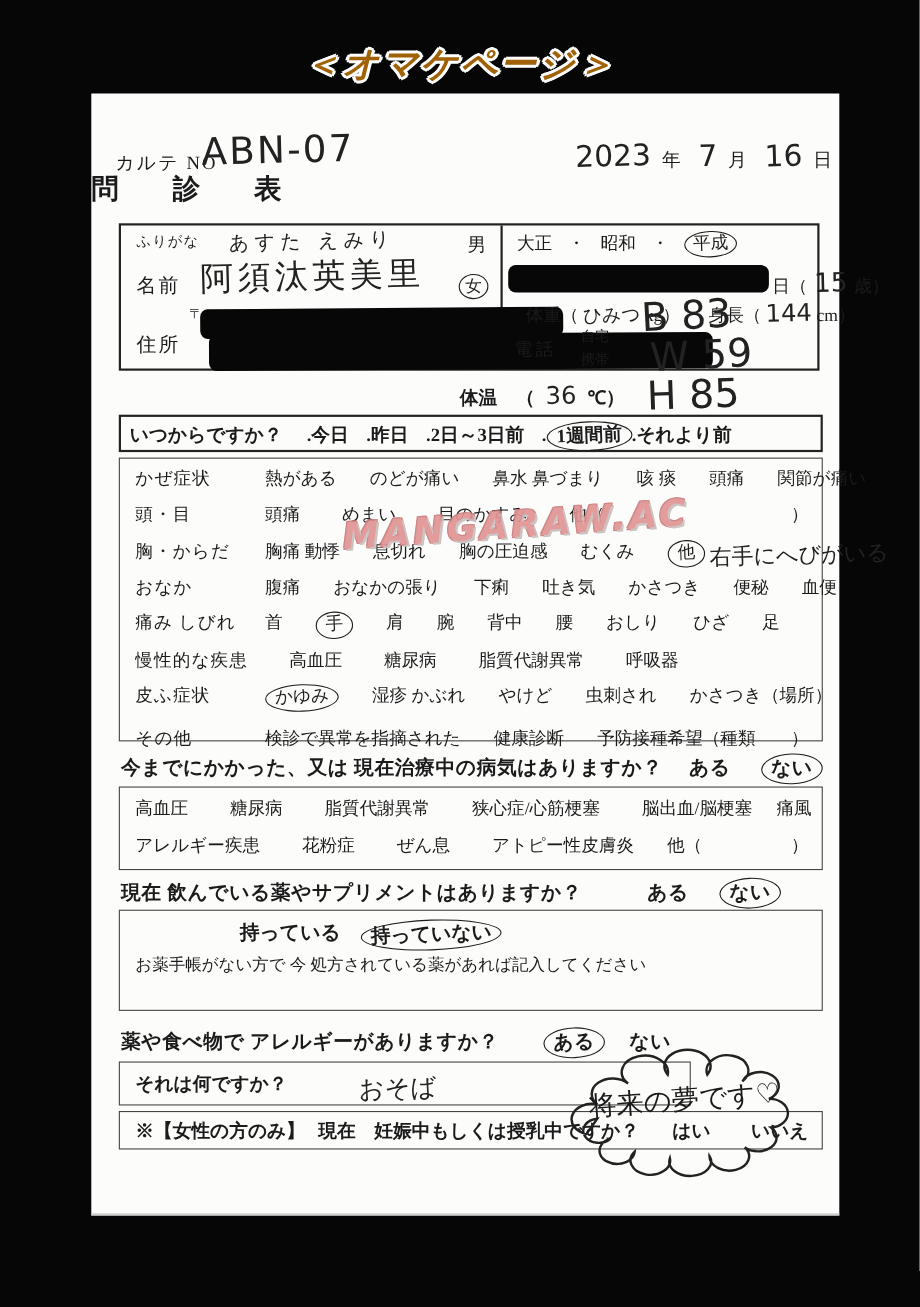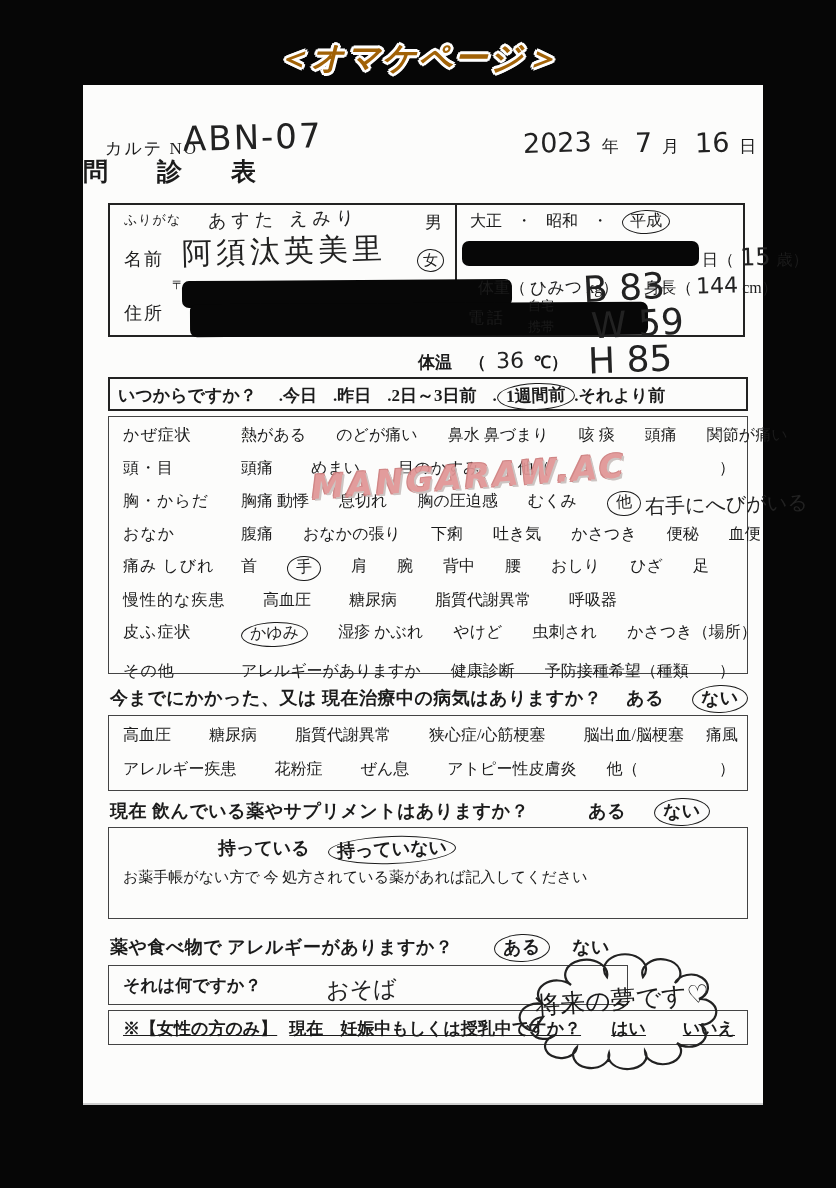--- a/index.html
+++ b/index.html
@@ -244,21 +244,21 @@
       <span class="it">やけど</span>
         <span class="gap2"></span>
       <span class="it">虫刺され</span>
         <span class="gap2"></span>
       <span class="it">かさつき（場所</span>
       <span class="mlauto">）</span>
     </div>
 
     <div class="symrow" style="top:244px;">
       <span class="cat">その他</span>
-      <span class="it">アレルギーがありますか</span>
+      <span class="it">検診で異常を指摘された</span>
         <span class="gap2"></span>
       <span class="it">健康診断</span>
         <span class="gap2"></span>
       <span class="it">予防接種希望（種類</span>
       <span class="mlauto">）</span>
     </div>
   </div>
 
   <div class="watermark" style="left:228px; top:372px;">MANGARAW.AC</div>
 
@@ -321,21 +321,21 @@
   </div>
 
   <div class="thinbox" style="left:25px; top:880px; width:520px; height:40px;">
     <div class="symrow" style="top:8px; font-size:17px; font-weight:600;">
       <span>それは何ですか？</span>
       <span class="hw" style="font-size:23px; margin-left:65px; font-weight:400;">おそば</span>
     </div>
   </div>
 
   <div class="thinbox" style="left:25px; top:925px; width:640px; height:35px;">
-    <div class="symrow" style="top:6px; font-size:17px; font-weight:600;text-decoration:underline;">
+    <div class="symrow" style="top:6px; font-size:17px; font-weight:600;">
       <span>※【女性の方のみ】</span>
       <span style="width:18px;"></span>
       <span>現在　妊娠中もしくは授乳中ですか？</span>
       <span style="width:45px;"></span>
       <span>はい</span>
       <span style="width:55px;"></span>
       <span>いいえ</span>
     </div>
   </div>
 

